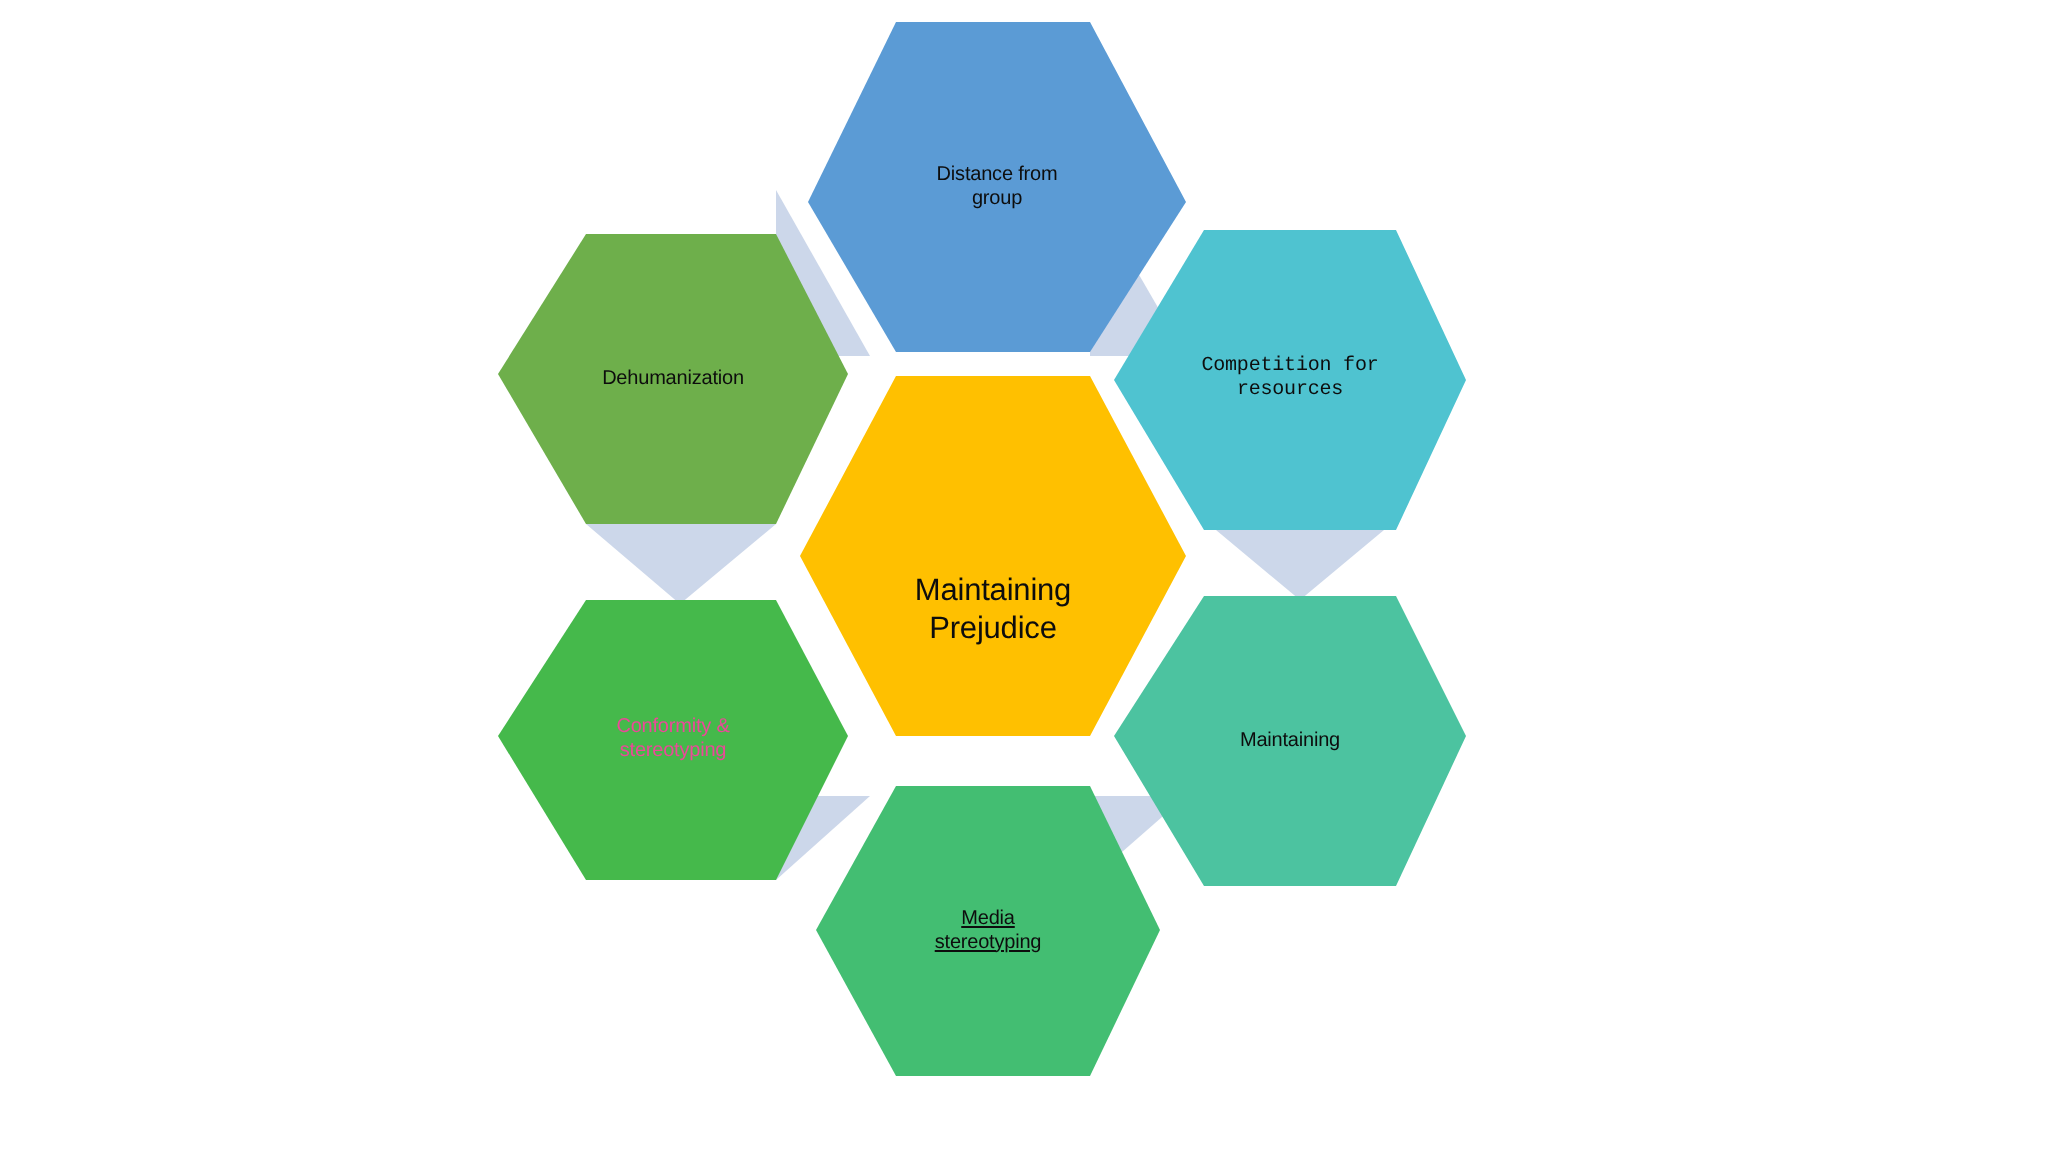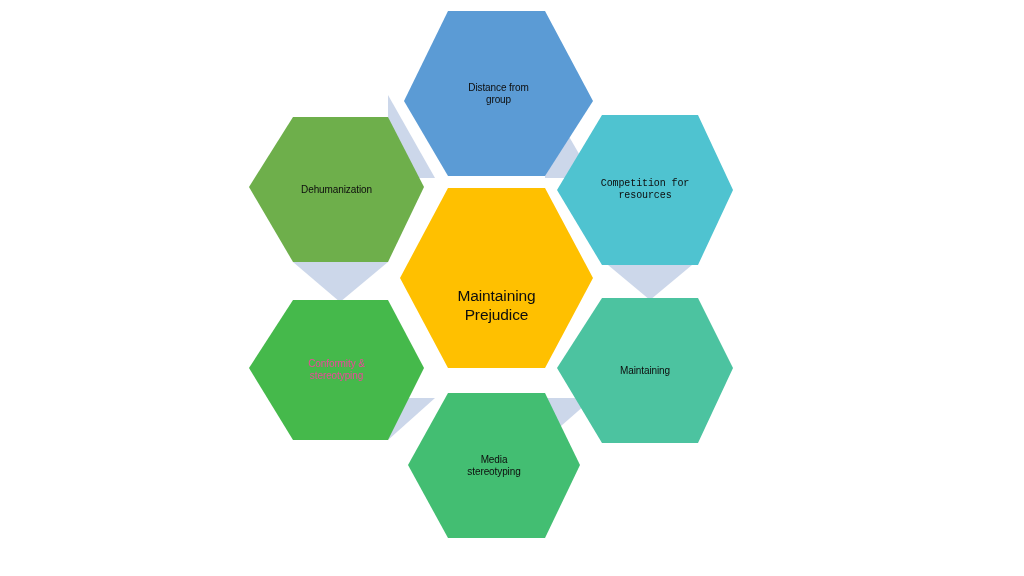--- a/index.html
+++ b/index.html
@@ -76,21 +76,21 @@
 Prejudice</div>
 
   <div class="hex-label" style="left: 404px; top: 11px; width: 189px; height: 165px; color: rgb(13, 13, 13);">Distance from
 group</div>
 
   <div class="hex-label" style="left: 557px; top: 115px; width: 176px; height: 150px; color: rgb(13, 13, 13); font-family: Liberation Mono, monospace;">Competition for
 resources</div>
 
   <div class="hex-label" style="left: 557px; top: 298px; width: 176px; height: 145px; color: rgb(13, 13, 13);">Maintaining</div>
 
-  <div class="hex-label" style="left: 408px; top: 393px; width: 172px; height: 145px; color: rgb(13, 13, 13);">Media
+  <div class="hex-label" style="left: 408px; top: 393px; width: 172px; height: 145px; color: rgb(13, 13, 13); text-decoration: underline;">Media
 stereotyping</div>
 
   <div class="hex-label" style="left: 249px; top: 300px; width: 175px; height: 140px; color: #ec4899;">Conformity &amp;
 stereotyping</div>
 
   <div class="hex-label" style="left: 249px; top: 117px; width: 175px; height: 145px; color: rgb(13, 13, 13);">Dehumanization</div>
 
 </div>
 
 </body></html>

